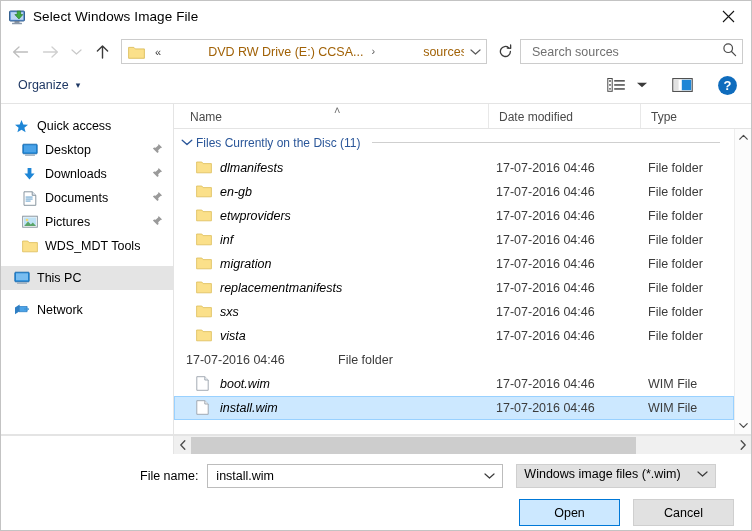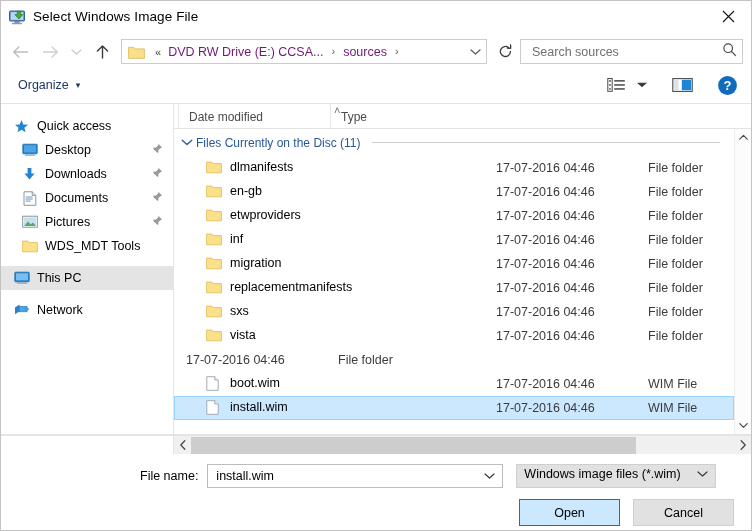--- a/index.html
+++ b/index.html
@@ -67,21 +67,21 @@
     width: 17px; height: 14px;
     margin: 0 5px 0 6px; flex: 0 0 17px;
     position: relative;
   }
   .crumbs {
     display: flex; align-items: center;
     font-size: 12.5px; color: #000;
     white-space: nowrap; overflow: hidden;
     flex: 1 1 auto; min-width: 0;
   }
-  .crumb { padding: 0 1px; color: #701a75; }
+  .crumb { padding: 0 1px; color: #a16207; margin-left: 40px; }
   .crumb-sep {
     color: #5a5a5a; font-size: 11px;
     padding: 0 7px; line-height: 1;
   }
   .crumb-chev {
     color: #3a3a3a; font-size: 11px;
     padding: 0 6px 0 5px;
   }
   .addr-drop {
     width: 22px; height: 23px; flex: 0 0 22px;
@@ -217,22 +217,22 @@
     display: flex; align-items: center;
     font-size: 12.5px; color: #000;
     border: 1px solid transparent;
   }
   .row.selected {
     background: #cce8ff;
     border: 1px solid #99d1ff;
   }
   .cell-name {
     width: 310px; flex: 0 0 310px;
-    display: flex; 
-    padding-left: 31px; min-width: 0;
+    display: flex; align-items: center;
+    padding-left: 21px; min-width: 0; font-style: italic;
   }
   .file-icon {
     width: 16px; height: 16px; flex: 0 0 16px;
     margin-right: 8px; position: relative;
   }
   .cell-date {
     width: 152px; flex: 0 0 152px;
     padding-left: 11px; color: #3b3b3b;
   }
   .cell-type { flex: 1 1 auto; padding-left: 11px; color: #3b3b3b; }
@@ -556,20 +556,23 @@
           </svg>
         </span>
         <span class="nav-label">Network</span>
       </div>
     </div>
 
     <div class="listpane">
 
       <div class="colhead">
         <div class="sort-mark">˄</div>
+        <div class="col col-name">
+          <span>Name</span>
+        </div>
         <div class="col col-date">
           <span>Date modified</span>
         </div>
         <div class="col col-type">
           <span>Type</span>
         </div>
       </div>
 
       <div class="rows" id="rows-host">
         <div class="group-head">

